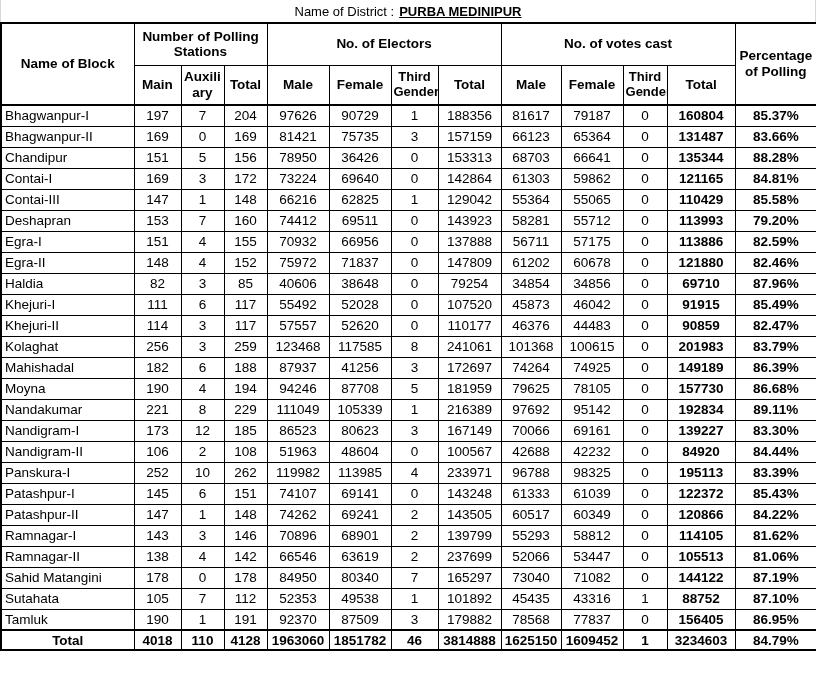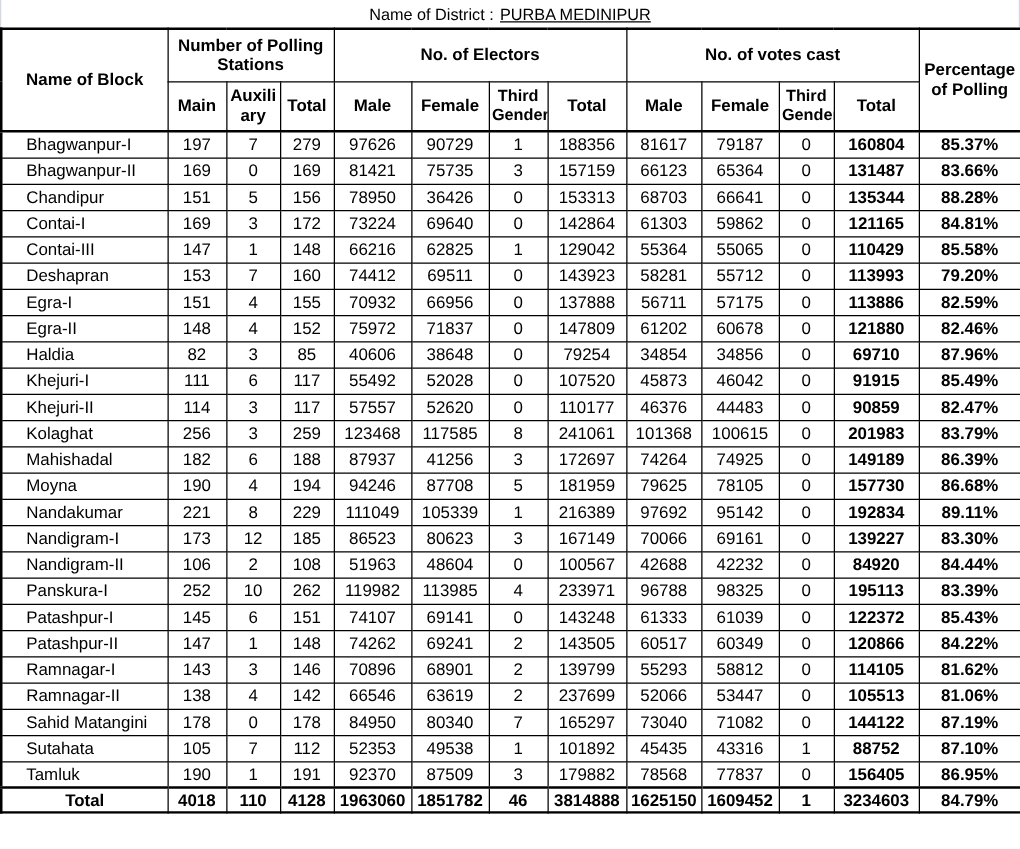--- a/index.html
+++ b/index.html
@@ -20,21 +20,21 @@
     border-right: 1px solid #d3d7df;
   }
   .district-row {
     height: 22px;
     display: flex; align-items: center; justify-content: center;
     font-size: 13px;
     border-left: 1px solid #d3d7df;
     border-right: 1px solid #d3d7df;
   }
   .district-row .label { margin-right: 5px; text-align: center; }
-  .district-name { font-weight: 400; text-decoration: underline; }
+  .district-name { font-weight: 700; text-decoration: underline; }
 
   table {
     width: 816px;
     table-layout: fixed;
     border-collapse: collapse;
     border: 2px solid #000;
   }
   th, td {
     border: 1px solid #000;
     overflow: hidden;
@@ -52,21 +52,21 @@
   thead tr.sub-row { height: 40px; padding-left: 19px; }
   th.th-small { font-size: 13px; }
   th.th-break { overflow-wrap: anywhere; word-break: break-word; padding: 0 1px; margin-left: 42px; }
 
   tbody tr { height: 21px; }
   td {
     font-size: 13.5px;
     text-align: center;
     white-space: nowrap;
   }
-  td.left { text-align: left; padding-left: 19px; }
+  td.left { text-align: left; padding-left: 3px; }
   .bold { font-weight: 700; }
   tfoot tr { height: 20px; }
   tfoot td { font-weight: 700; border-top: 2px solid #000; }
 </style>
 </head>
 <body>
 
 <div class="report">
 
 
@@ -111,21 +111,21 @@
           <th>Female</th>
           <th class="th-small">Third Gender</th>
           <th>Total</th>
         </tr>
     </thead>
     <tbody>
         <tr>
           <td class="left">Bhagwanpur-I</td>
           <td>197</td>
           <td>7</td>
-          <td>279</td>
+          <td>204</td>
           <td>97626</td>
           <td>90729</td>
           <td>1</td>
           <td>188356</td>
           <td>81617</td>
           <td>79187</td>
           <td>0</td>
           <td class="bold">160804</td>
           <td class="bold">85.37%</td>
         </tr>

